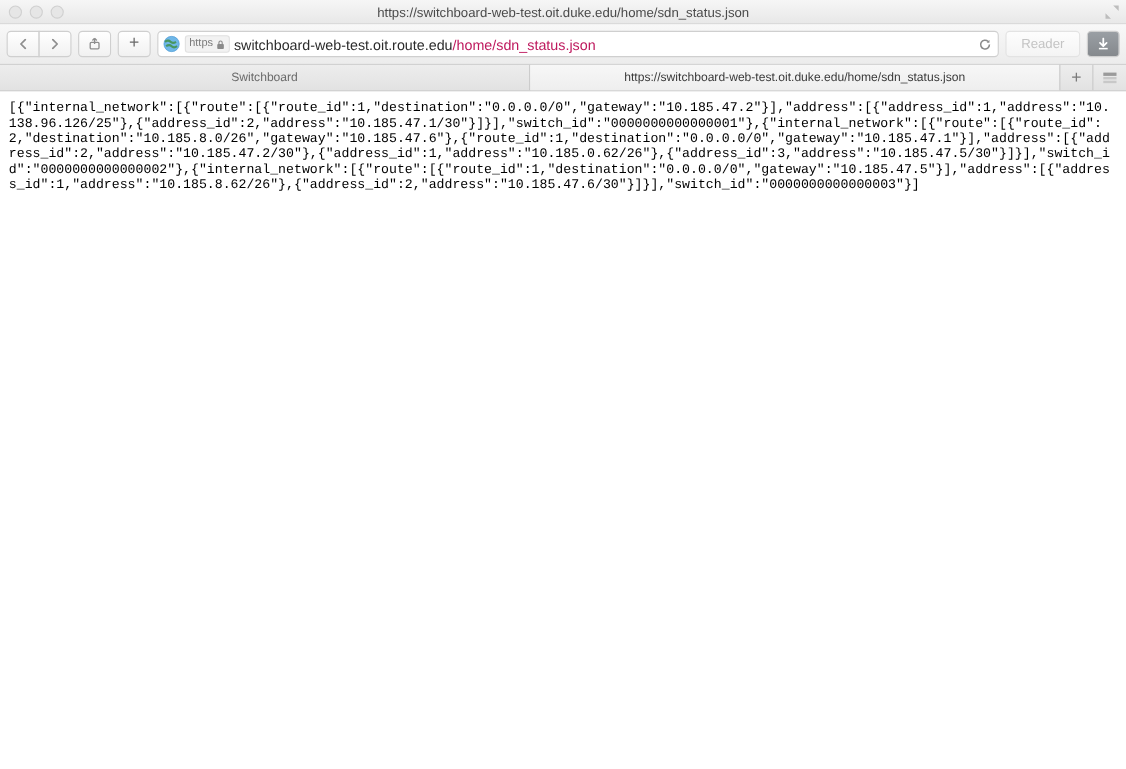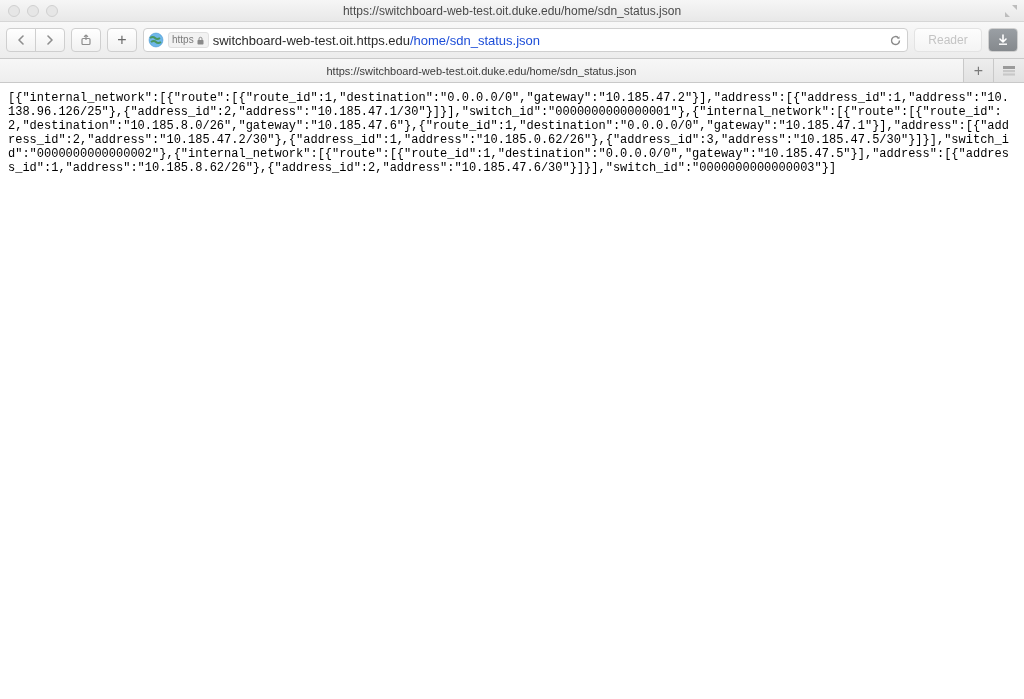--- a/index.html
+++ b/index.html
@@ -17,21 +17,21 @@
   .tb-group { display: flex; }
   .tb-btn { height: 24px; border: 1px solid #cfcfcf; background: linear-gradient(to bottom,#ffffff,#f1f1f1); display: flex; align-items: center; justify-content: center; color: #8e8e8e; font-size: 12px; }
   .tb-seg-left { border-radius: 4px 0 0 4px; width: 30px; }
   .tb-seg-right { border-radius: 0 4px 4px 0; width: 30px; margin-left: -1px; }
   .tb-single { border-radius: 4px; width: 30px; }
   .addr-wrap { flex: 1; height: 24px; border: 1px solid #cfcfcf; border-radius: 4px; background: #ffffff; display: flex; align-items: center; padding: 0 4px; gap: 4px; overflow: hidden; }
   .https-chip { font-size: 10px; color: #7a7a7a; background: #f2f2f2; border: 1px solid #e0e0e0; border-radius: 3px; padding: 0 3px; line-height: 14px; display: flex; align-items: center; gap: 2px; }
   .lock { width: 9px; height: 9px; }
   .addr-text { font-size: 13px; color: #2b2b2b; white-space: nowrap; }
   .addr-text .host { font-weight: 400; color: #2b2b2b; }
-  .addr-text .path { color: #1d4ed8; }
+  .addr-text .path { color: #be185d; }
   .reload { margin-left: auto; width: 16px; height: 16px; color: #8a8a8a; display: flex; align-items: center; justify-content: center; }
   .reader-btn { height: 24px; border: 1px solid #e3e3e3; border-radius: 4px; width: 68px; display:flex; align-items:center; justify-content:center; font-size: 12px; color: #c4c4c4; background: linear-gradient(to bottom,#fdfdfd,#f4f4f4); }
   .dl-btn { height: 24px; width: 30px; border: 1px solid #cfcfcf; border-radius: 4px; background: linear-gradient(to bottom,#9a9fa4,#85898d); display:flex; align-items:center; justify-content:center; color:#fff; }
   .fav-globe { width:16px; height:16px; }
 
   
   .tabbar { height: 24px; background: linear-gradient(to bottom,#ededed,#e2e2e2); border-bottom: 1px solid #c9c9c9; display: flex; align-items: stretch; }
   .tab { flex: 1; display:flex; align-items:center; justify-content:center; font-size: 11px; color:#6a6a6a; border-right: 1px solid #c9c9c9; position: relative; }
   .tab.active { background: linear-gradient(to bottom,#f7f7f7,#eeeeee); color:#3a3a3a; }
   .tab-add { width: 30px; display:flex; align-items:center; justify-content:center; border-right: 1px solid #c9c9c9; color:#7a7a7a; }
@@ -83,21 +83,21 @@
       <path d="M2 6 Q5 4 7 6 Q9 8 12 6 M3 10 Q6 8 8 10 Q10 12 13 10" stroke="#3f8f3f" stroke-width="2" fill="none" opacity="0.8"></path>
     </svg>
     <span class="https-chip">
       <span>https</span>
       <svg class="lock" viewBox="0 0 9 9">
           <rect x="1.5" y="4" width="6" height="4.5" rx="0.8" fill="#8a8a8a"></rect>
           <path d="M3 4 V2.8 a1.5 1.5 0 0 1 3 0 V4" fill="none" stroke="#8a8a8a" stroke-width="1"></path>
         </svg>
     </span>
     <span class="addr-text">
-      <span class="host">switchboard-web-test.oit.https.edu</span><span class="path">/home/sdn_status.json</span>
+      <span class="host">switchboard-web-test.oit.route.edu</span><span class="path">/home/sdn_status.json</span>
     </span>
     <span class="reload">
       <svg width="13" height="13" viewBox="0 0 13 13">
           <path d="M10.5 6.5 a4 4 0 1 1 -1.2 -2.8" fill="none" stroke="currentColor" stroke-width="1.4"></path>
           <path d="M10.5 2.2 L10.5 4.8 L8 4.8 Z" fill="currentColor"></path>
         </svg>
     </span>
   </div>
 
   <div class="reader-btn">
@@ -105,20 +105,24 @@
   </div>
   <div class="dl-btn">
     <svg width="12" height="12" viewBox="0 0 12 12">
         <path d="M6 1 L6 8 M6 8 L3 5 M6 8 L9 5" stroke="currentColor" stroke-width="1.6" fill="none" stroke-linecap="round" stroke-linejoin="round"></path>
         <rect x="2" y="9.5" width="8" height="1.4" fill="currentColor"></rect>
       </svg>
   </div>
 </div>
 
 <div class="tabbar">
+  <div class="tab">
+
+    <span>Switchboard</span>
+  </div>
   <div class="tab active">
 
     <span>https://switchboard-web-test.oit.duke.edu/home/sdn_status.json</span>
   </div>
   <div class="tab-add">
     <span>+</span>
   </div>
   <div class="tab-overflow">
     <svg viewBox="0 0 14 12">
         <rect x="1" y="1" width="12" height="3" fill="#9a9a9a"></rect>

